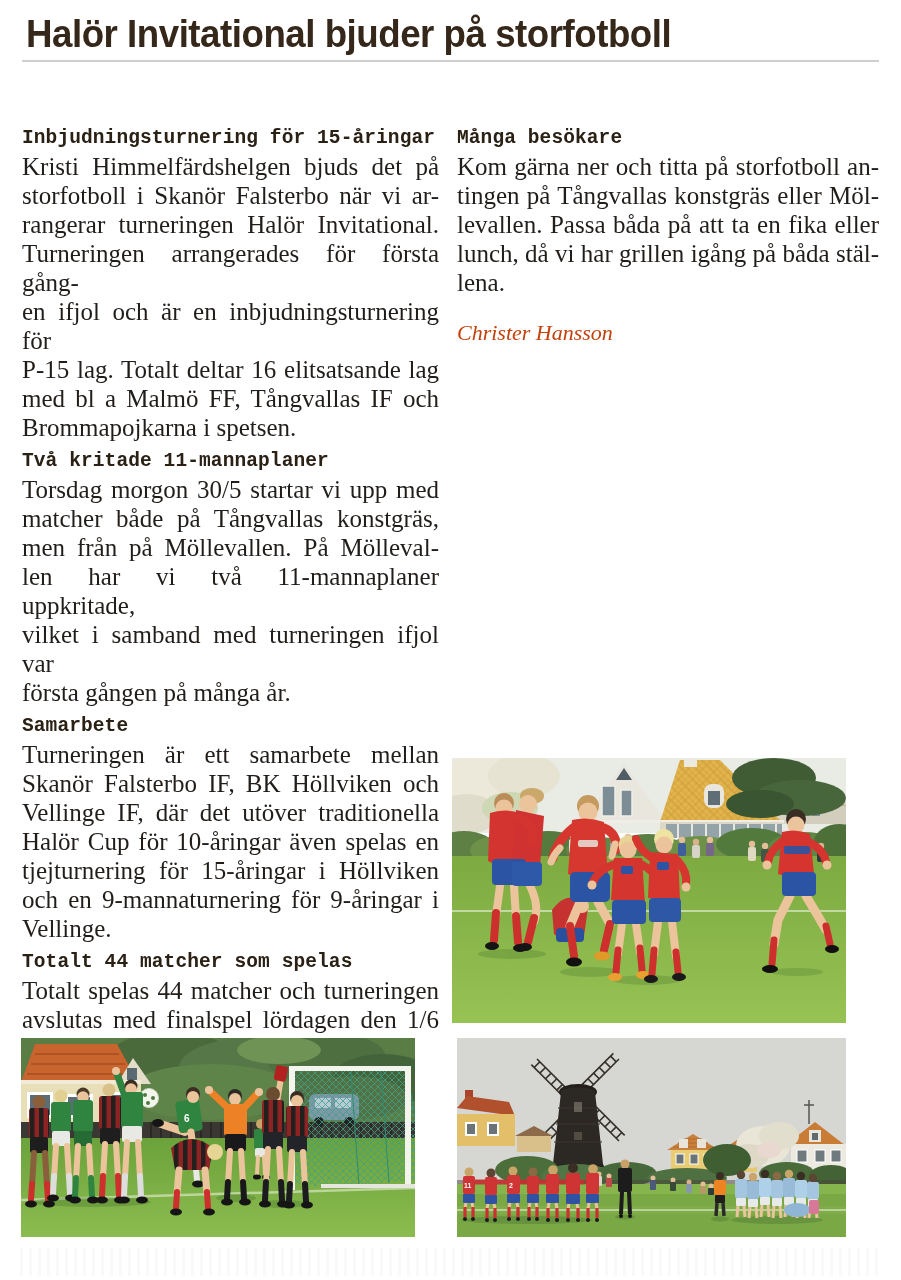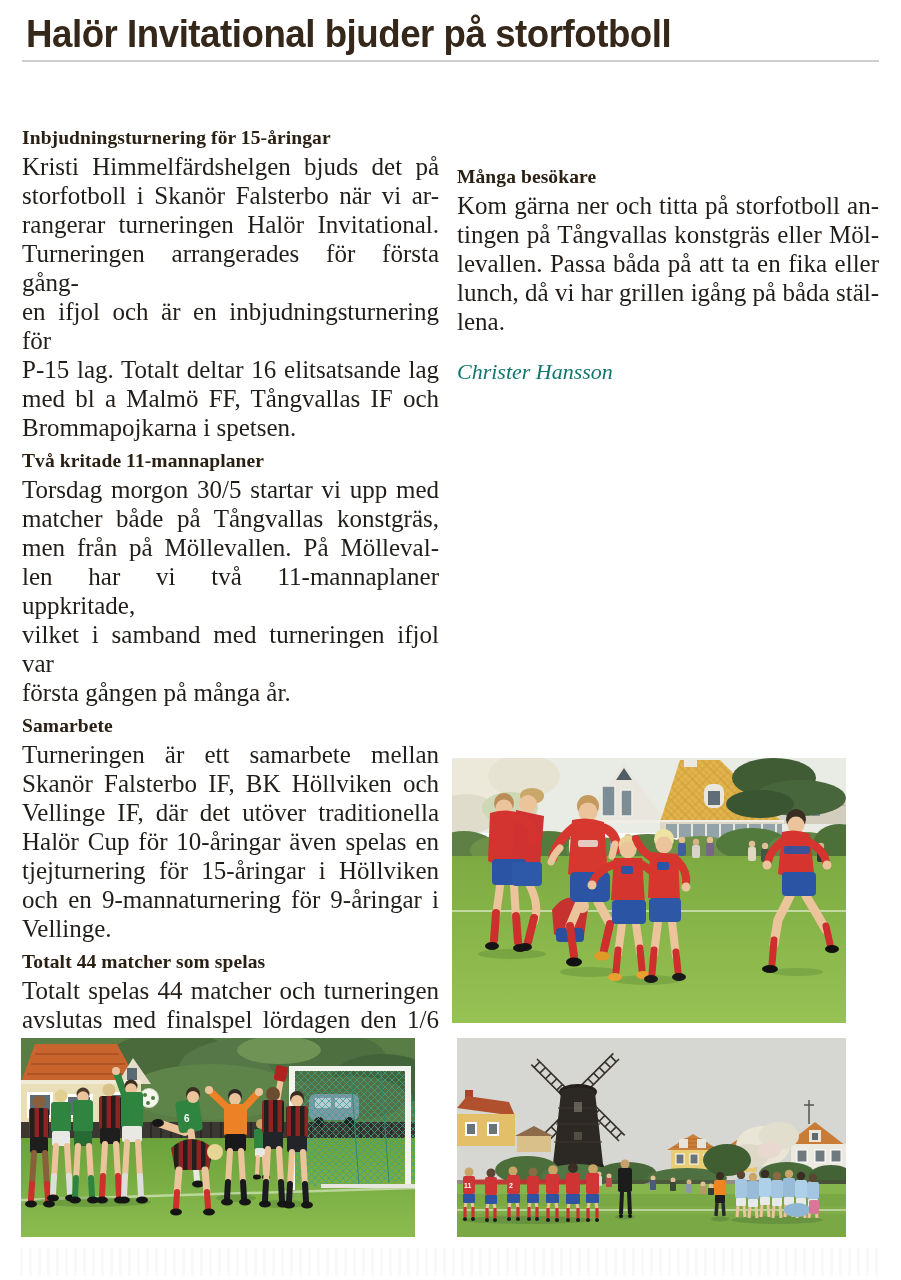--- a/index.html
+++ b/index.html
@@ -5,29 +5,29 @@
   html,body{margin:0;padding:0;background:#ffffff;}
   body{width:901px;height:1280px;position:relative;overflow:hidden;
        font-family:"Liberation Serif",serif;color:#211d1a;}
   .page-title{position:absolute;left:26px;top:12px;margin:0;
       font-family:"Liberation Sans",sans-serif;font-weight:bold;font-size:39px;
       letter-spacing:-0.5px;color:#35281a;white-space:nowrap;
       transform:scaleX(0.94);transform-origin:left top;}
   .title-rule{position:absolute;left:22px;top:60px;width:857px;height:2px;background:#cfcfcd;}
   .col{position:absolute;top:126px;}
   .col-left{left:22px;width:417px;}
-  .col-right{left:457px;width:422px;margin-top:39px;}
-  .heading{font-family:Liberation Serif, serif;font-weight:700;font-size:19.5px;
+  .col-right{left:457px;width:422px;}
+  .heading{font-family:Liberation Mono, monospace;font-weight:700;font-size:19.5px;
       line-height:24px;color:#2a2014;margin:7px 0 2px;letter-spacing:0.1px;}
   .section:first-child .heading{margin-top:0;}
   .paras{font-size:25px;line-height:29px;}
   .para + .para{margin-top:3px;}
   .line{text-align:justify;text-align-last:justify;white-space:normal;}
   .para .line:last-child{text-align-last:left;}
-  .byline{font-style:italic;font-size:22px;line-height:29px;margin-top:21px;color:#0f766e;}
+  .byline{font-style:italic;font-size:22px;line-height:29px;margin-top:21px;color:#c2410c;}
   figure{margin:0;padding:0;position:absolute;}
   figure svg{display:block;}
   #photo-celebration{left:452px;top:758px;width:394px;height:265px;}
   #photo-goal{left:21px;top:1038px;width:394px;height:199px;}
   #photo-windmill{left:457px;top:1038px;width:389px;height:199px;}
   .bottom-artifact{position:absolute;left:20px;top:1248px;width:860px;height:28px;
       background:repeating-linear-gradient(90deg,#f6f4f1 0 3px,#ffffff 3px 9px);
       opacity:.55;}
 </style>
 </head>

